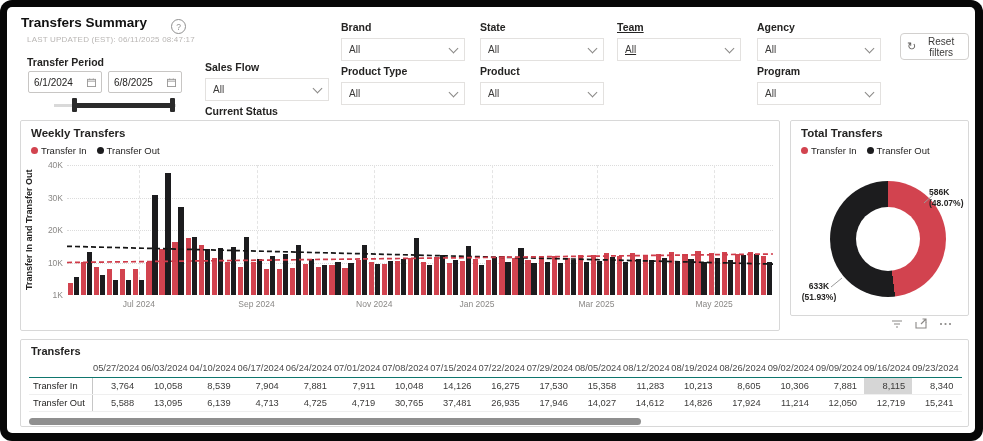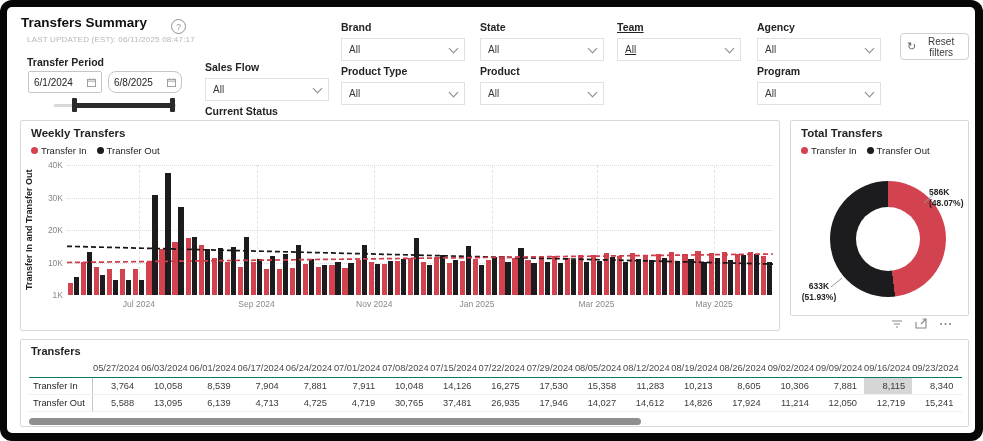--- a/index.html
+++ b/index.html
@@ -8,21 +8,21 @@
   .inner{position:absolute;left:7px;top:7px;width:968px;height:426px;background:#fff;border-radius:5px;overflow:hidden;color:#252423;}
 
   
   .page-title{position:absolute;left:14px;top:8px;font-size:13.5px;font-weight:700;color:#111;}
   .help-icon{position:absolute;left:164px;top:12px;width:13px;height:13px;border:1px solid #8f8f8f;border-radius:50%;
     font-size:8.5px;color:#8f8f8f;display:flex;align-items:center;justify-content:center;}
   .last-updated{position:absolute;left:20px;top:28px;font-size:8px;color:#b9b6b4;letter-spacing:.2px;}
   .tp-label{position:absolute;left:20px;top:49px;font-size:10.5px;font-weight:700;color:#252423;}
   .date-box{position:absolute;top:64px;width:74px;height:22px;border:1px solid #c8c6c4;border-radius:2px;background:#fff;
     display:flex;align-items:center;justify-content:space-between;padding:0 5px;box-sizing:border-box;font-size:10px;color:#252423;cursor:pointer;}
-  .date-box.start{left:21px;} .date-box.end{left:101px;border-radius:8px;}
+  .date-box.start{left:21px;} .date-box.end{left:101px;}
   .cal-icon{width:9px;height:9px;opacity:.65;}
   .slider{position:absolute;left:21px;top:90px;width:152px;height:16px;}
   .slider .track{position:absolute;left:26px;right:4px;top:7px;height:3px;background:#d9d9d9;}
   .slider .range{position:absolute;left:46px;width:98px;top:6px;height:5px;background:#2b2b2b;}
   .slider .handle{position:absolute;top:1px;width:5px;height:14px;background:#2b2b2b;border-radius:1px;cursor:ew-resize;}
   .slider .h1{left:44px;} .slider .h2{left:142px;}
 
   .filter{position:absolute;width:124px;}
   .filter .flabel{font-size:10.5px;font-weight:700;color:#252423;margin-bottom:5px;}
   .filter .fbox{height:21px;border:1px solid #e3e1df;background:#fff;display:flex;align-items:center;justify-content:space-between;
@@ -396,21 +396,21 @@
       </span>
     </div>
 
     <div class="panel p-table">
       <div class="t-title">Transfers</div>
       <div class="tbl" id="tbl">
           <div class="t-row t-head">
             <div class="t-cell t-rowlabel">&nbsp;</div>
             <div class="t-cell">05/27/2024</div>
             <div class="t-cell">06/03/2024</div>
-            <div class="t-cell">06/01/2024</div>
+            <div class="t-cell">04/10/2024</div>
             <div class="t-cell">06/17/2024</div>
             <div class="t-cell">06/24/2024</div>
             <div class="t-cell">07/01/2024</div>
             <div class="t-cell">07/08/2024</div>
             <div class="t-cell">07/15/2024</div>
             <div class="t-cell">07/22/2024</div>
             <div class="t-cell">07/29/2024</div>
             <div class="t-cell">08/05/2024</div>
             <div class="t-cell">08/12/2024</div>
             <div class="t-cell">08/19/2024</div>

